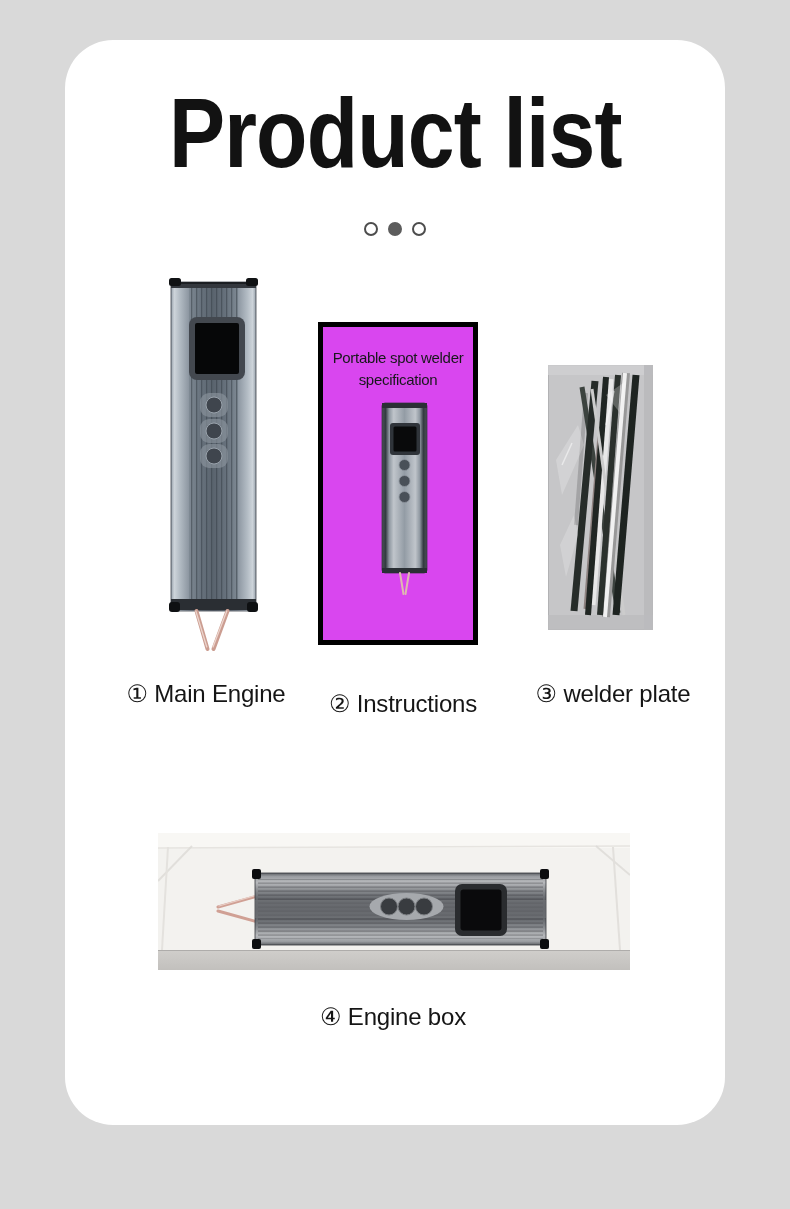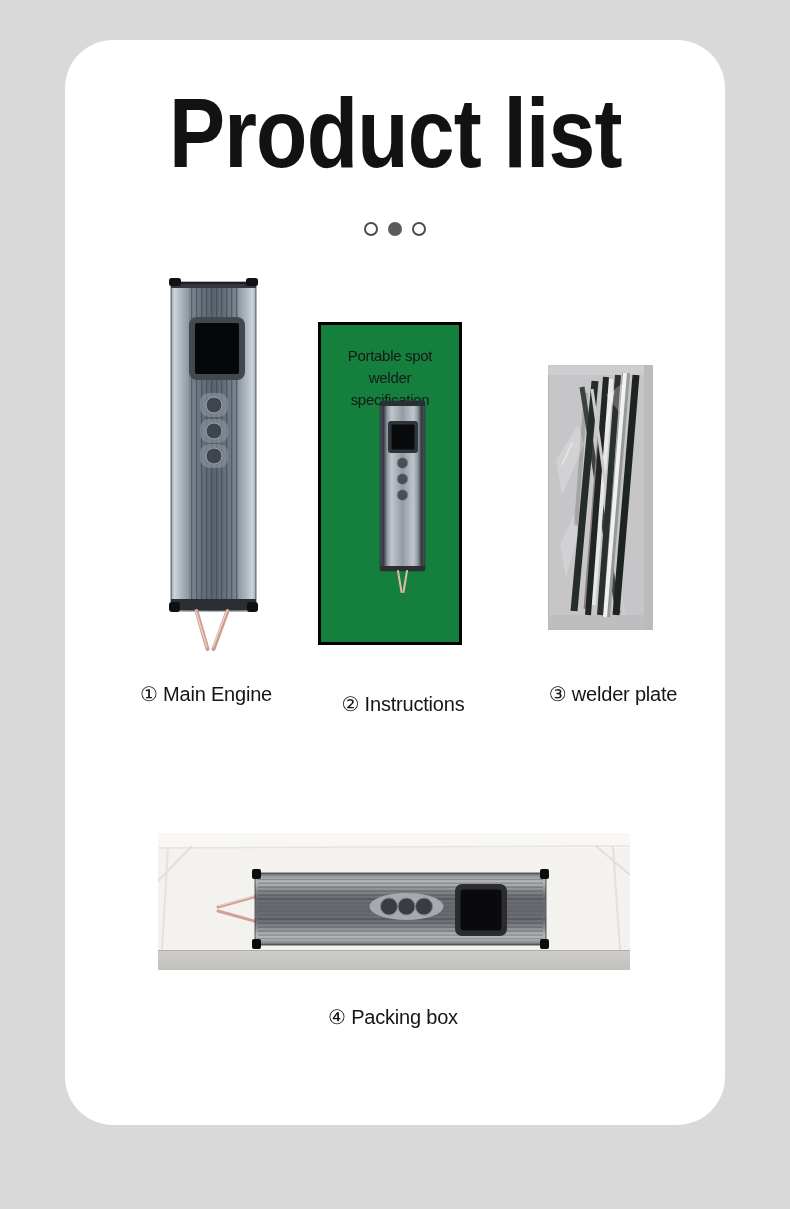--- a/index.html
+++ b/index.html
@@ -13,28 +13,28 @@
 
   .dots{position:absolute;left:0;right:0;top:182px;display:flex;justify-content:center;gap:10px;}
   .dot{width:14px;height:14px;border-radius:50%;background:#ffffff;border:2px solid #4d4d4d;box-sizing:border-box;}
   .dot--active{background:#5c5c5c;border-color:#5c5c5c;}
 
   .fig{position:absolute;margin:0;padding:0;}
   .fig-main{left:104px;top:235px;width:89px;height:380px;}
   .fig-nickel{left:483px;top:325px;width:105px;height:265px;}
   .fig-pack{left:93px;top:793px;width:472px;height:137px;}
 
-  .spec-card{position:absolute;left:253px;top:282px;width:144px;height:323px;background:#15803d;
-             border:3px solid #000000;box-sizing:border-box;}
+  .spec-card{position:absolute;left:253px;top:282px;width:160px;height:323px;background:#d946ef;
+             border:5px solid #000000;box-sizing:border-box;}
   .spec-text{margin:20px 4px 0;text-align:center;font-size:15px;line-height:22px;letter-spacing:-0.3px;color:#17181a;}
   .spec-text p{margin:0;}
   .spec-device{position:absolute;left:57px;top:74px;width:49px;height:196px;}
 
   .p-label{position:absolute;margin:0;white-space:nowrap;transform:translateX(-50%);
-           font-size:20px;line-height:26px;letter-spacing:-0.2px;color:#151515;}
+           font-size:24px;line-height:26px;letter-spacing:-0.2px;color:#151515;}
   .label-1{left:141px;top:641px;}
   .label-2{left:338px;top:651px;}
   .label-3{left:548px;top:641px;}
   .label-4{left:328px;top:964px;}
 </style>
 </head>
 <body>
 
 <div class="page">
   <div class="card">
@@ -216,16 +216,16 @@
             <circle cx="134" cy="33.5" r="8.5" fill="#393c40" stroke="#7d8084" stroke-width="1"></circle>
             <circle cx="151.5" cy="33.5" r="8.5" fill="#393c40" stroke="#7d8084" stroke-width="1"></circle>
             <circle cx="169" cy="33.5" r="8.5" fill="#393c40" stroke="#7d8084" stroke-width="1"></circle>
           </g>
           <rect x="200" y="11" width="52" height="52" rx="7" fill="#2a2c2f"></rect>
           <rect x="205.5" y="16.5" width="41" height="41" rx="3" fill="#0a0a0c"></rect>
         </g>
       </svg>
     </figure>
 
-    <p class="p-label label-4">④ Packing box</p>
+    <p class="p-label label-4">④ Engine box</p>
 
   </div>
 </div>
 
 </body></html>

